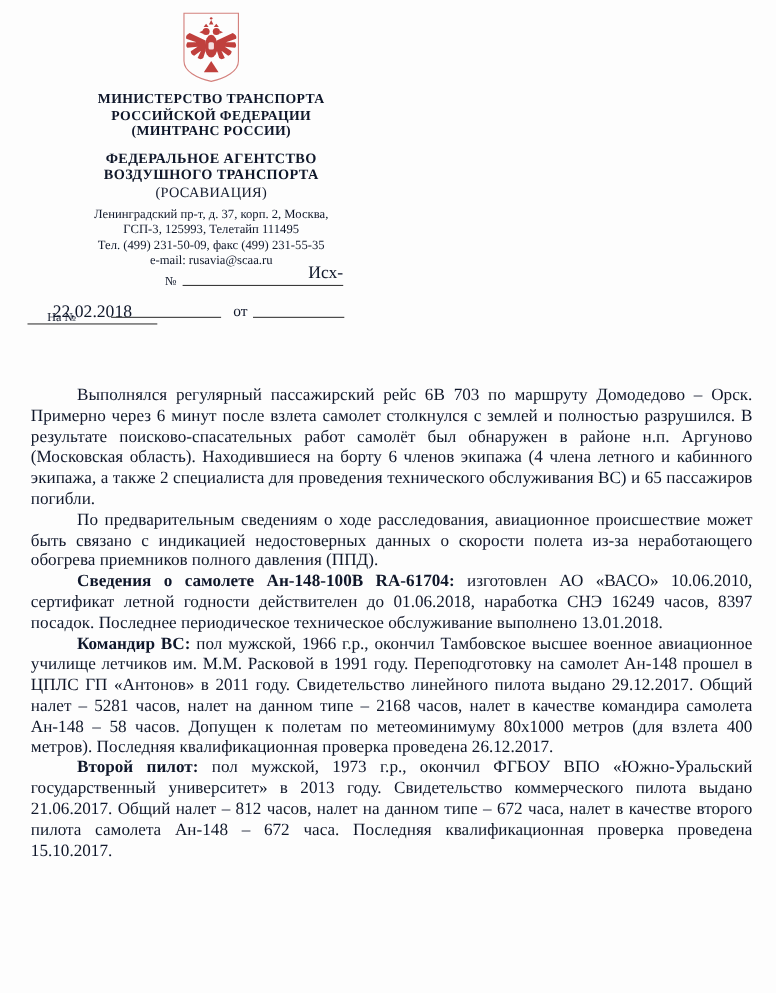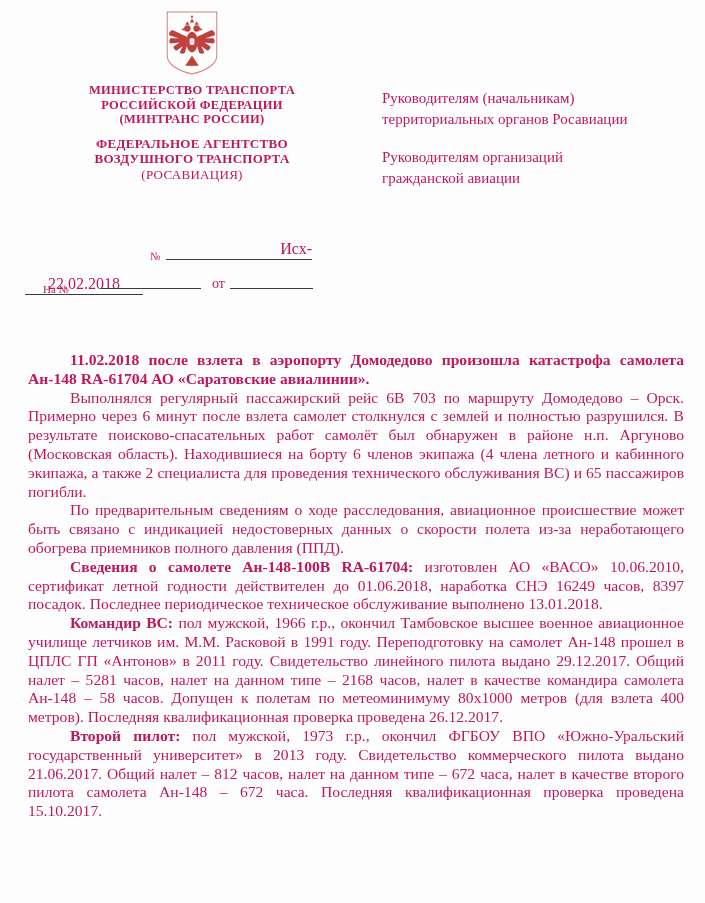--- a/index.html
+++ b/index.html
@@ -2,21 +2,21 @@
 <html><head>
 <meta charset="utf-8">
 <style>
   html,body{margin:0;padding:0;background:#e9e9e9;}
   .page{
     position:relative;
     width:705px;height:903px;
     margin:0 auto;
     background:#fdfdfd;
     font-family:"Liberation Serif","DejaVu Serif",serif;
-    color:#be185d;
+    color:#0f172a;
     overflow:hidden;
   }
   
   .letterhead{
     position:absolute;left:18px;top:10px;width:348px;
     text-align:center;
   }
   .emblem{width:58px;height:66px;display:block;margin:0 auto;}
   .ministry{margin-top:7px;font-weight:bold;font-size:12.5px;line-height:14.5px;letter-spacing:.3px;}
   .ministry .plain{font-weight:bold;text-align:center;}
@@ -86,45 +86,40 @@
       <div>РОССИЙСКОЙ ФЕДЕРАЦИИ</div>
       <div class="plain">(МИНТРАНС РОССИИ)</div>
     </div>
 
     <div class="agency">
       <div>ФЕДЕРАЛЬНОЕ АГЕНТСТВО</div>
       <div>ВОЗДУШНОГО ТРАНСПОРТА</div>
       <div class="plain">(РОСАВИАЦИЯ)</div>
     </div>
 
+    <div class="address">
+      <div>Ленинградский пр-т, д. 37, корп. 2, Москва,</div>
+      <div>ГСП-3, 125993, Телетайп 111495</div>
+      <div>Тел. (499) 231-50-09, факс (499) 231-55-35</div>
+      <div>e-mail: rusavia@scaa.ru</div>
+    </div>
   </div>
 
-  <div class="recipients">
-    <div class="block1">
-      <div>Руководителям (начальникам)</div>
-      <div>территориальных органов Росавиации</div>
-    </div>
-    <div class="block2">
-      <div>Руководителям организаций</div>
-      <div>гражданской авиации</div>
-    </div>
-  </div>
 
   <div class="refblock">
     <span class="ref-date u">22.02.2018</span>
     <span class="ref-no-label">№</span>
     <span class="ref-out u">Исх-</span>
     <span class="ref-na-label">На №</span>
     <span class="ref-line1 u"></span>
     <span class="ref-ot-label">от</span>
     <span class="ref-line2 u"></span>
   </div>
 
   <div class="body-text">
-    <p class="p-bold"><b>11.02.2018 после взлета в аэропорту Домодедово произошла катастрофа самолета Ан-148 RA-61704 АО «Саратовские авиалинии».</b><span></span></p>
     <p><b></b><span>Выполнялся регулярный пассажирский рейс 6В 703 по маршруту Домодедово – Орск. Примерно через 6 минут после взлета самолет столкнулся с землей и полностью разрушился. В результате поисково-спасательных работ самолёт был обнаружен в районе н.п. Аргуново (Московская область). Находившиеся на борту 6 членов экипажа (4 члена летного и кабинного экипажа, а также 2 специалиста для проведения технического обслуживания ВС) и 65 пассажиров погибли.</span></p>
     <p><b></b><span>По предварительным сведениям о ходе расследования, авиационное происшествие может быть связано с индикацией недостоверных данных о скорости полета из-за неработающего обогрева приемников полного давления (ППД).</span></p>
     <p><b>Сведения о самолете Ан-148-100В RA-61704:</b><span> изготовлен АО «ВАСО» 10.06.2010, сертификат летной годности действителен до 01.06.2018, наработка СНЭ 16249 часов, 8397 посадок. Последнее периодическое техническое обслуживание выполнено 13.01.2018.</span></p>
     <p><b>Командир ВС:</b><span> пол мужской, 1966 г.р., окончил Тамбовское высшее военное авиационное училище летчиков им. М.М. Расковой в 1991 году. Переподготовку на самолет Ан-148 прошел в ЦПЛС ГП «Антонов» в 2011 году. Свидетельство линейного пилота выдано 29.12.2017. Общий налет – 5281 часов, налет на данном типе – 2168 часов, налет в качестве командира самолета Ан-148 – 58 часов. Допущен к полетам по метеоминимуму 80х1000 метров (для взлета 400 метров). Последняя квалификационная проверка проведена 26.12.2017.</span></p>
     <p><b>Второй пилот:</b><span> пол мужской, 1973 г.р., окончил ФГБОУ ВПО «Южно-Уральский государственный университет» в 2013 году. Свидетельство коммерческого пилота выдано 21.06.2017. Общий налет – 812 часов, налет на данном типе – 672 часа, налет в качестве второго пилота самолета Ан-148 – 672 часа. Последняя квалификационная проверка проведена 15.10.2017.</span></p>
   </div>
 
 </div>
 
 </body></html>

